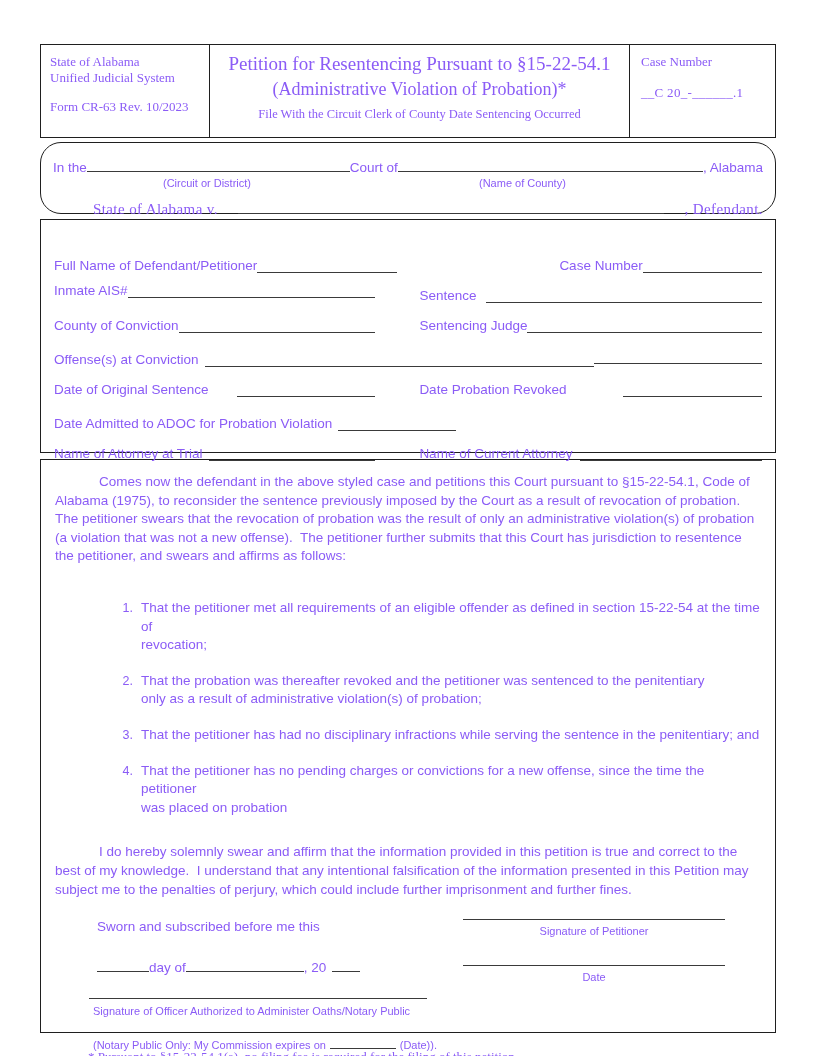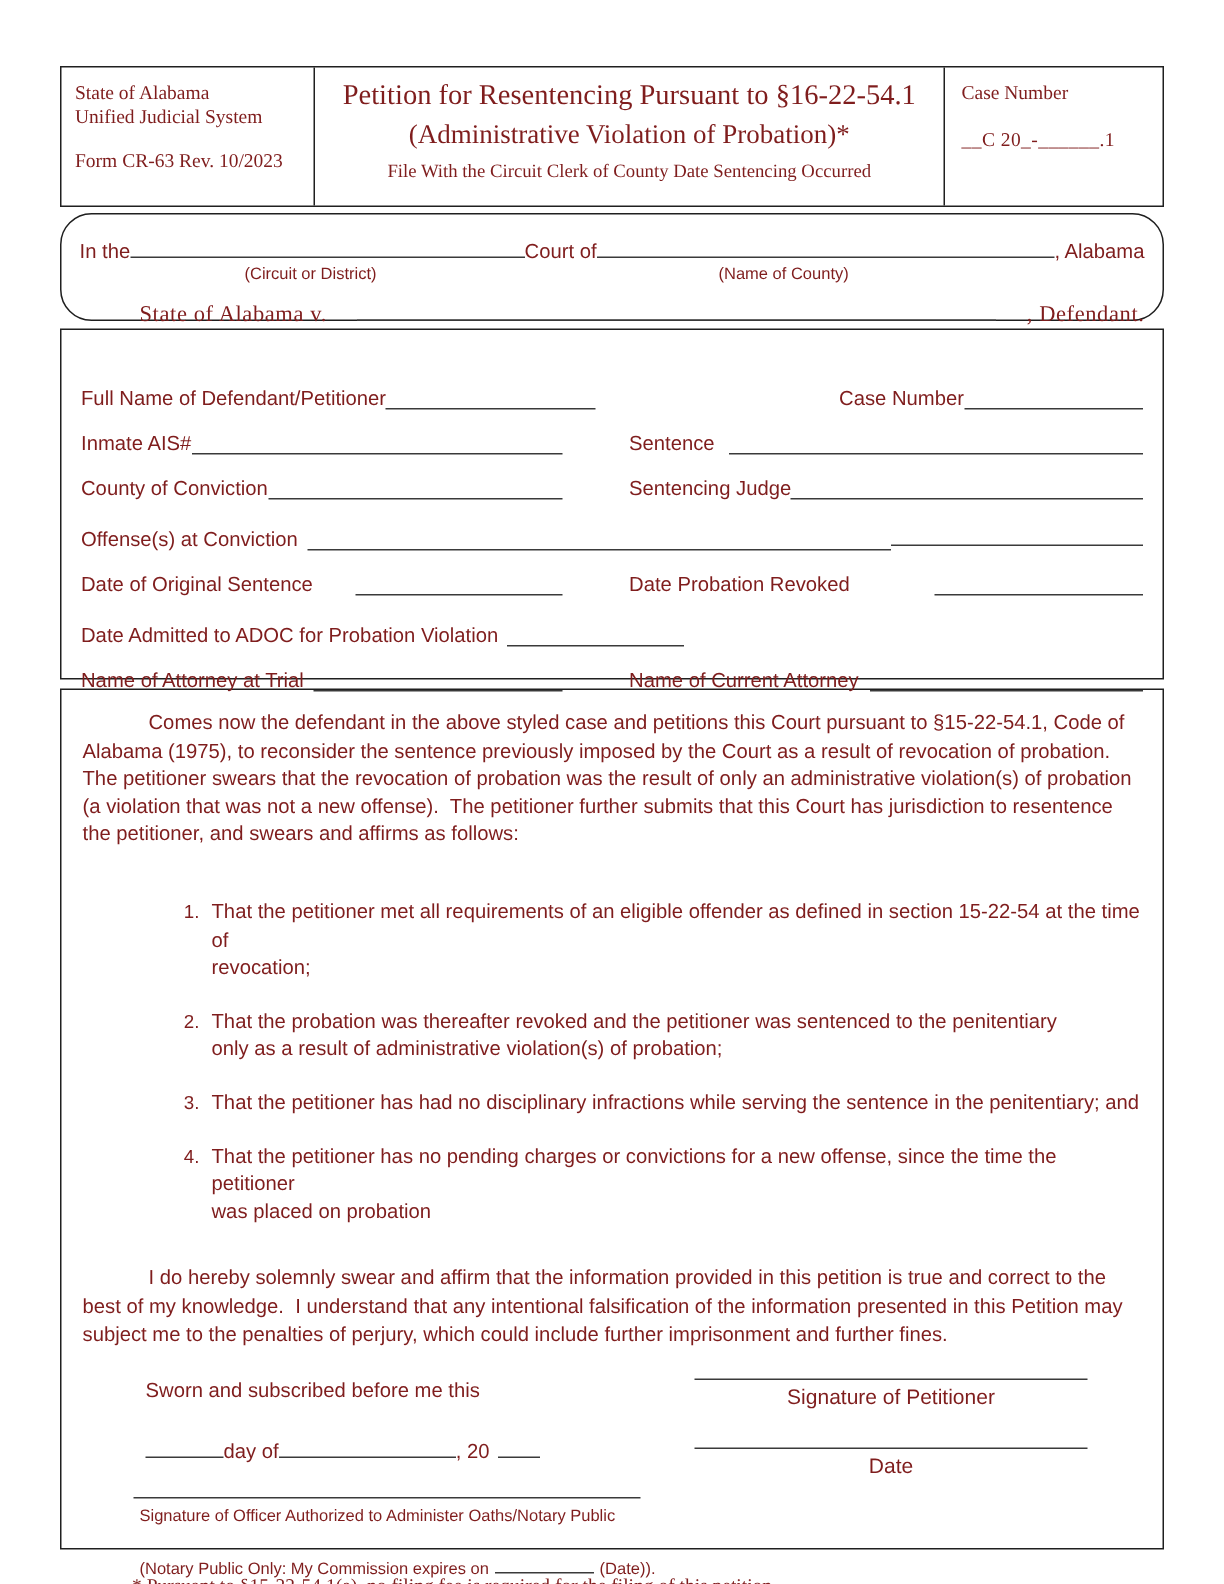--- a/index.html
+++ b/index.html
@@ -1,18 +1,18 @@
 <!DOCTYPE html>
 <html><head>
 <meta charset="utf-8">
 <style>
   html,body{margin:0;padding:0;background:#fff;}
   .page{
     position:relative;width:816px;height:1056px;box-sizing:border-box;
-    padding:44px 40px 0;background:#fff;color:#7f1d1d;
+    padding:44px 40px 0;background:#fff;color:#8b5cf6;
     font-family:"Liberation Sans",sans-serif;
   }
   .box{border:1.5px solid #1f1f1f;box-sizing:border-box;}
   .blank{border-bottom:1.2px solid #3a3a3a;display:inline-block;height:15px;}
 
   
   .hdr{display:grid;grid-template-columns:169px 1fr 145px;height:94px;}
   .hdr-left{
     border-right:1.5px solid #1f1f1f;padding:9px 6px 0 9px;
     font-family:"Liberation Serif",serif;font-size:13px;line-height:16px;
@@ -61,39 +61,39 @@
 
   
   .sig{display:flex;margin-top:19px;}
   .sig-left{margin-left:42px;width:340px;}
   .sw2{margin-top:19px;display:flex;align-items:baseline;}
   .officer-rule{margin-top:21px;margin-left:-8px;width:338px;border-top:1.2px solid #3a3a3a;}
   .officer-cap{font-size:11px;margin-top:3px;margin-left:-4px;}
   .notary{margin-top:15px;margin-left:-4px;font-size:11px;display:flex;align-items:baseline;white-space:nowrap;}
   .sig-right{margin-left:auto;margin-right:36px;width:262px;text-align:center;}
   .rule{border-bottom:1.2px solid #3a3a3a;height:1px;}
-  .rcap{margin-top:2px;font-size:14px;}
+  .rcap{margin-top:2px;font-size:11px;}
   .rblock2{margin-top:23px;}
 
   
   .footer{margin-top:16px;padding-left:48px;font-family:"Liberation Serif",serif;font-size:13px;}
 </style>
 </head>
 <body>
 
 <div class="page">
 
   <div class="box hdr">
     <div class="hdr-left">
       <div>State of Alabama</div>
       <div>Unified Judicial System</div>
       <div class="hdr-form">Form CR-63  Rev. 10/2023</div>
     </div>
     <div class="hdr-center">
-      <div class="t1">Petition for Resentencing Pursuant to §16-22-54.1</div>
+      <div class="t1">Petition for Resentencing Pursuant to §15-22-54.1</div>
       <div class="t2">(Administrative Violation of Probation)*</div>
       <div class="t3">File With the Circuit Clerk of County Date Sentencing Occurred</div>
     </div>
     <div class="hdr-right">
       <div>Case Number</div>
       <div class="case-val">__C 20_-______.1</div>
     </div>
   </div>
 
   <div class="box court-box">
@@ -120,21 +120,21 @@
       <div class="fcell">
         <span class="lbl">Full Name of Defendant/Petitioner</span>
         <span class="blank"></span>
       </div>
       <div class="fcell" style="padding-left:162px;">
         <span class="lbl">Case Number</span>
         <span class="blank"></span>
       </div>
     </div>
     <div class="frow">
-      <div class="fcell" style="padding-right:22px;">
+      <div class="fcell" style="padding-right:22px;align-items:center;">
         <span class="lbl">Inmate AIS#</span>
         <span class="blank"></span>
       </div>
       <div class="fcell" style="padding-left:22px;">
         <span class="lbl" style="margin-right:10px;">Sentence</span>
         <span class="blank"></span>
       </div>
     </div>
     <div class="frow">
       <div class="fcell" style="padding-right:22px;">

